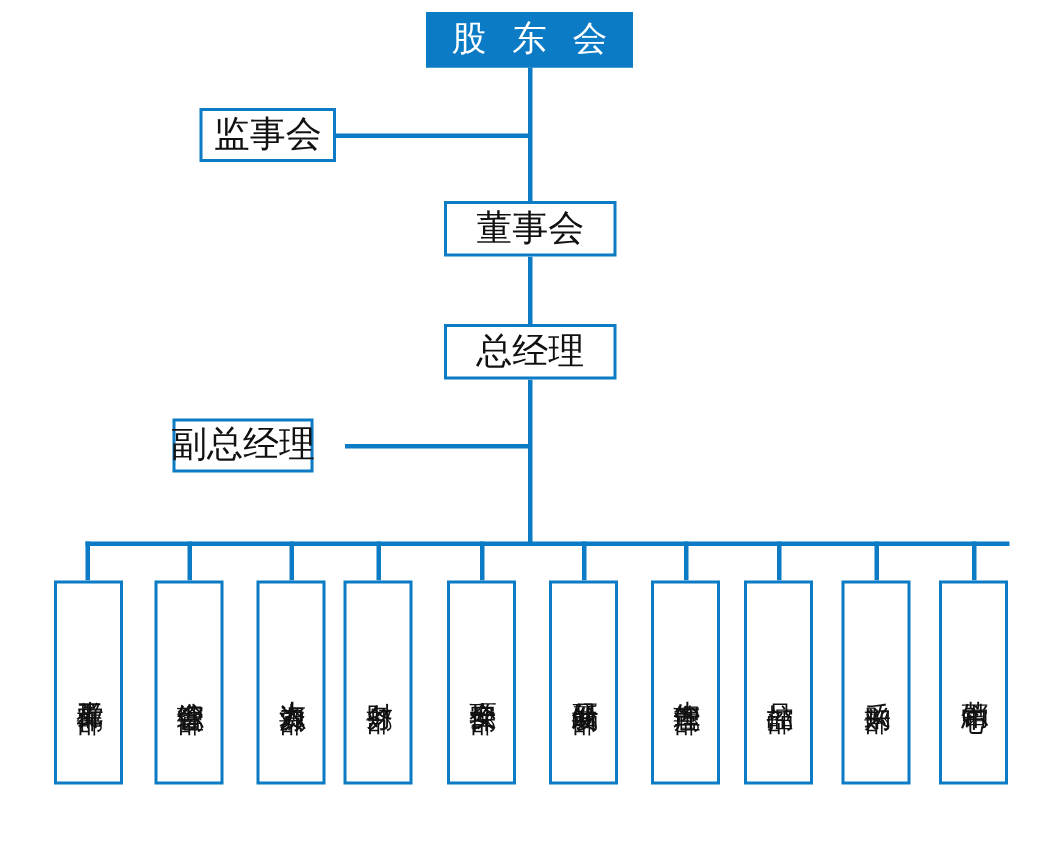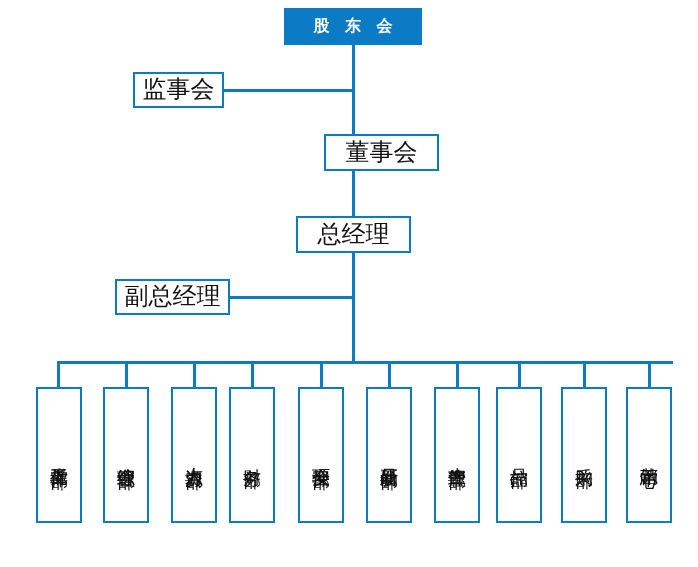--- a/index.html
+++ b/index.html
@@ -37,22 +37,22 @@
     background: #ffffff;
     border: 2px solid #0a7bc4;
     color: #111111;
   }
   .node-label {
     display: block;
     line-height: 1.15;
     white-space: pre;
   }
   .node.filled .node-label {
-    font-size: 16px;
-    font-weight: bold;
+    font-size: 23px;
+    font-weight: normal;
     letter-spacing: 5px;
     text-indent: 5px;
   }
   .node.level-h .node-label {
     font-size: 24px;
     letter-spacing: 0px;
   }
 
   
   .node.dept {
@@ -110,29 +110,29 @@
   <div class="lineV" style="left:648px; top:361px; height:26px;"></div>
 
   <div class="node filled" style="left:284px; top:8px; width:138px; height:37px;">
     <span class="node-label">股 东 会</span>
   </div>
 
   <div class="node outlined level-h" style="left:133px; top:72px; width:91px; height:36px;">
     <span class="node-label">监事会</span>
   </div>
 
-  <div class="node outlined level-h" style="left:296px; top:134px; width:115px; height:37px;margin-left:28px;">
+  <div class="node outlined level-h" style="left:296px; top:134px; width:115px; height:37px;">
     <span class="node-label">董事会</span>
   </div>
 
   <div class="node outlined level-h" style="left:296px; top:216px; width:115px; height:37px;">
     <span class="node-label">总经理</span>
   </div>
 
-  <div class="node outlined level-h" style="left:115px; top:279px; width:115px; height:36px;">
+  <div class="node outlined level-h" style="left:115px; top:279px; width:94px; height:36px;">
     <span class="node-label">副总经理</span>
   </div>
 
   <div class="node outlined dept" style="left:36px; top:387px; width:46px; height:136px;">
     <span class="node-label">党群工作部</span>
   </div>
   <div class="node outlined dept" style="left:103px; top:387px; width:46px; height:136px;">
     <span class="node-label">综合管理部</span>
   </div>
   <div class="node outlined dept" style="left:171px; top:387px; width:46px; height:136px;">

